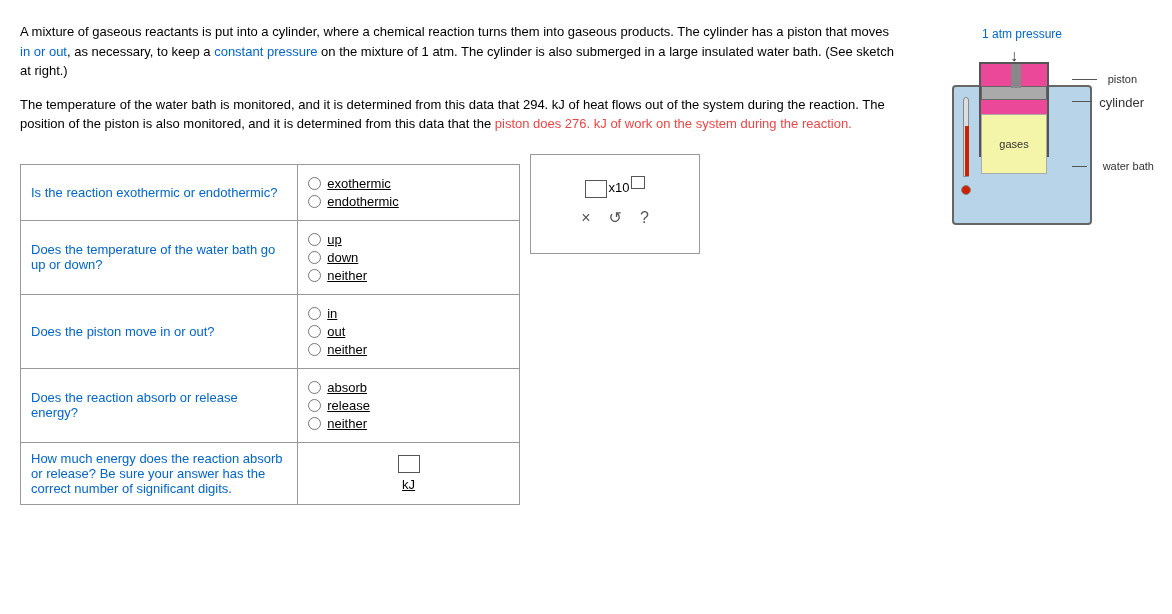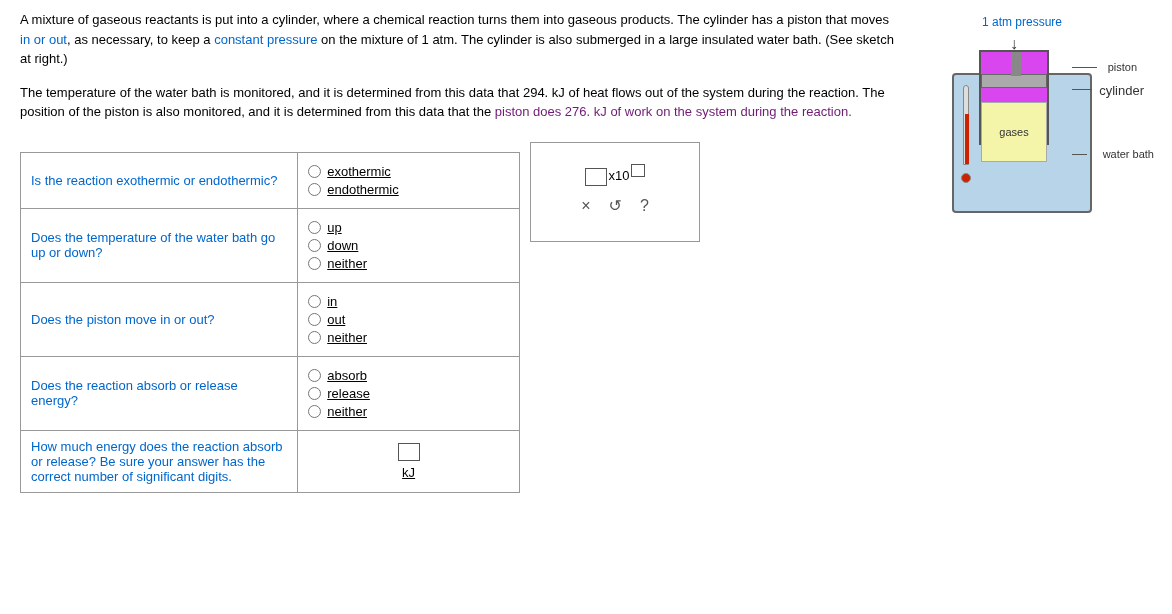--- a/index.html
+++ b/index.html
@@ -8,39 +8,40 @@
       font-size: 13px;
       background: #fff;
       color: #000;
       width: 1172px;
       min-height: 614px;
       padding: 10px 20px;
     }
     .main-container {
       display: flex;
       gap: 13px;
+      margin-top: 12px;
     }
     .left-content {
       flex: 1;
     }
     .intro-text {
       font-size: 13px;
       line-height: 1.5;
       margin-bottom: 14px;
     }
     .intro-text .highlight {
       color: #0066cc;
     }
     .second-para {
       font-size: 13px;
       line-height: 1.5;
       margin-bottom: 20px;
     }
     .second-para .highlight {
-      color: #701a75;
+      color: #ef4444;
     }
 
     
     .question-table {
       border-collapse: collapse;
       width: 500px;
       margin-top: 10px;
     }
     .question-table td {
       border: 1px solid #999;
@@ -304,21 +305,21 @@
   </div>
 
   <div class="right-diagram">
     <div class="diagram-title">1 atm pressure</div>
     <div class="diagram-wrapper">
 
       <div style="position:absolute; left:88px; top:2px; font-size:16px; color:#333;">↓</div>
 
       <div class="water-bath-outer">
 
-        <div style="position:absolute; left:25px; top:-25px; width:70px; height:95px; background:#d946ef; border:2px solid #555;">
+        <div style="position:absolute; left:25px; top:-25px; width:70px; height:95px; background:#ec4899; border:2px solid #555;">
 
           <div class="gases-box" style="position:absolute; left:0; bottom:0; width:100%; height:60px; background:#f5f5aa; border:1px solid #aaa; display:flex; align-items:center; justify-content:center; font-size:11px;">gases</div>
 
           <div style="position:absolute; left:0; top:22px; width:100%; height:14px; background:#aaa; border:1px solid #666;"></div>
 
           <div style="position:absolute; left:30px; top:0; width:10px; height:24px; background:#888;"></div>
         </div>
 
         <div style="position:absolute; left:6px; top:10px; width:12px; height:110px;">
           <div style="position:absolute; left:3px; top:0; width:6px; height:80px; background:#ddd; border:1px solid #888; border-radius:3px 3px 0 0;">

